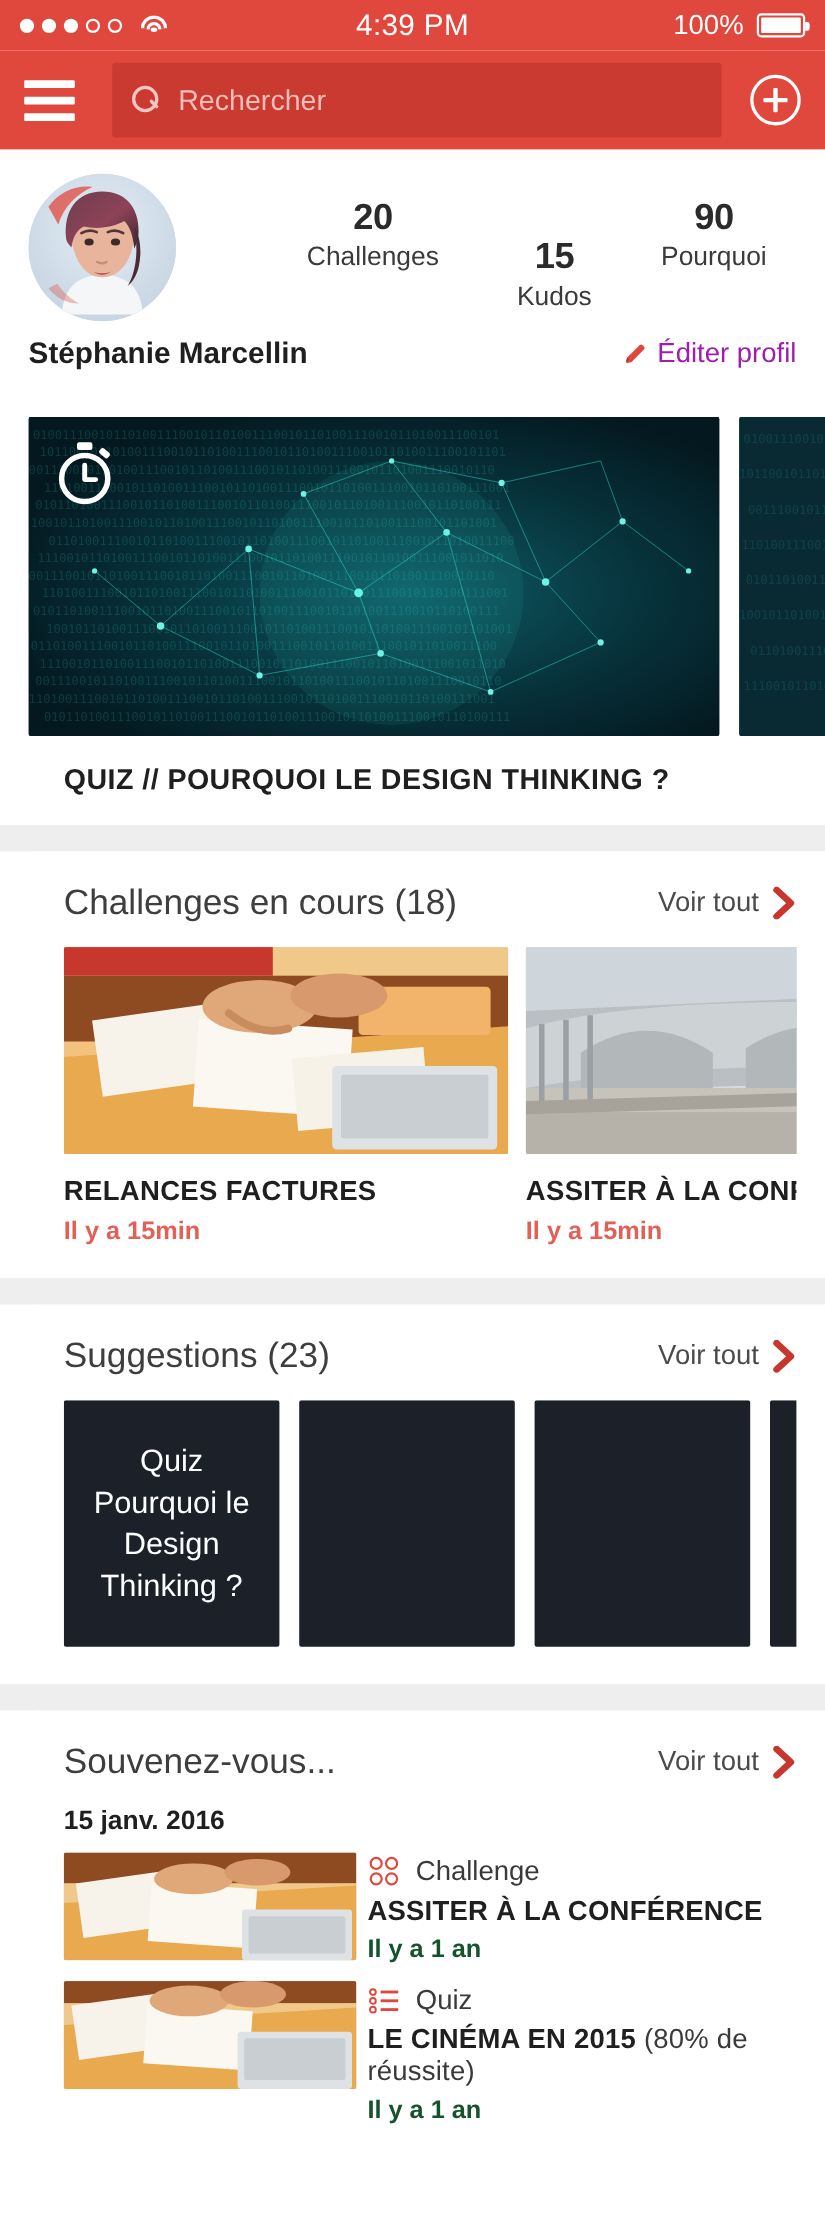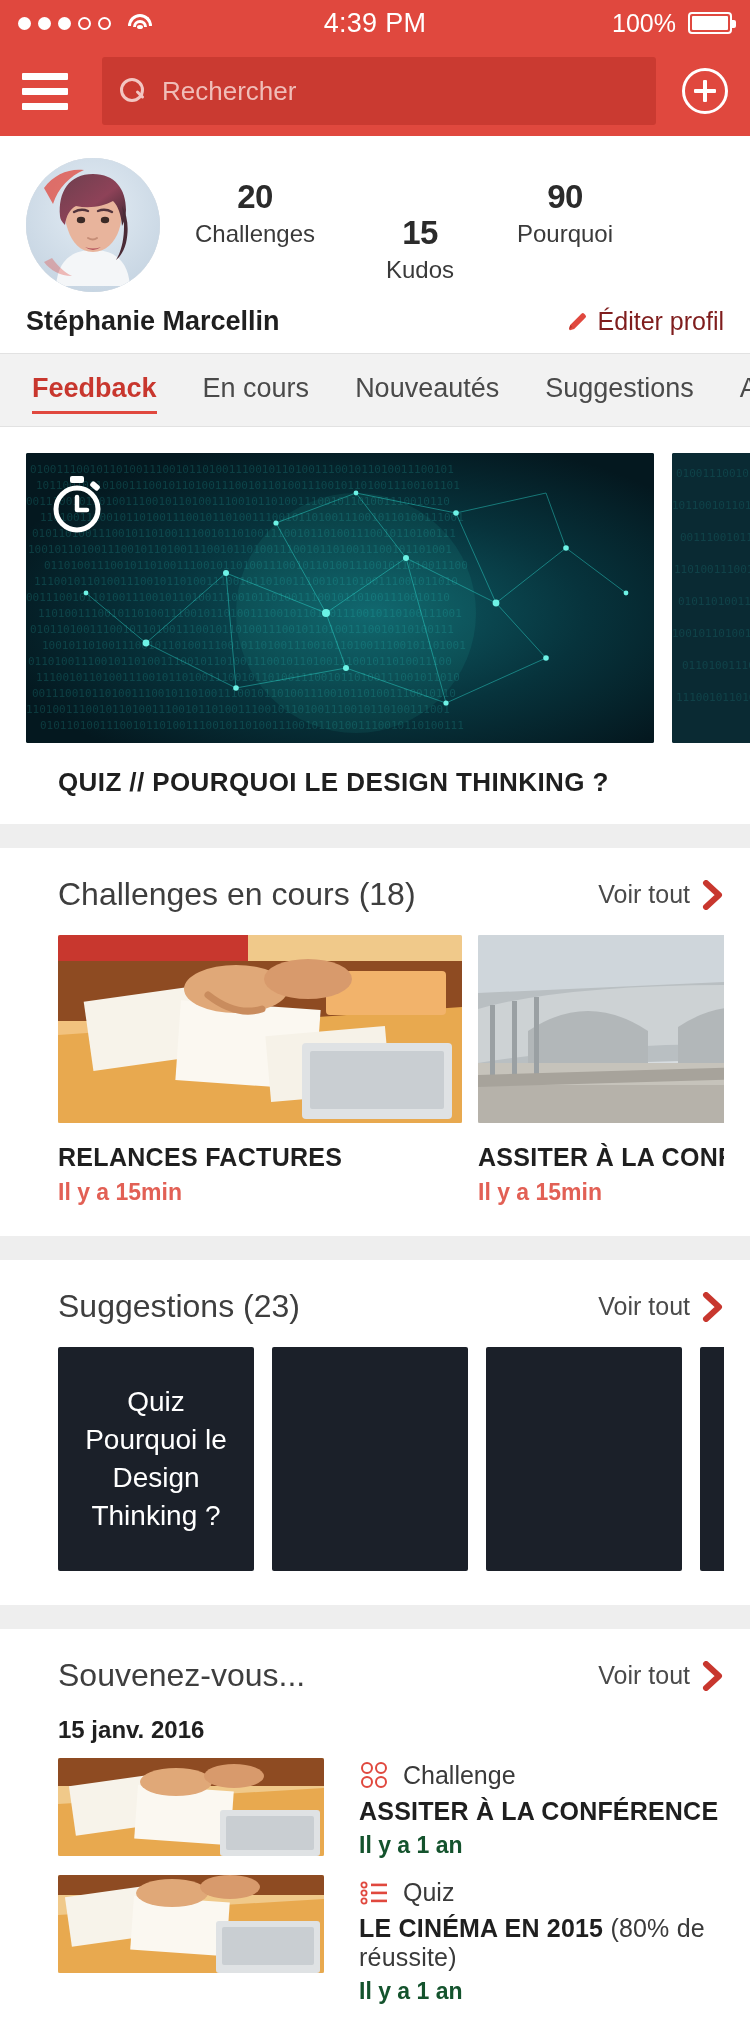--- a/index.html
+++ b/index.html
@@ -57,30 +57,30 @@
   .plus-btn::after  { height:22px; width:3.5px; top:9px; left:18px; }
 
   
   .profile { background:#fff; padding:22px 26px 0 26px; position:relative; }
   .profile-top { display:flex; align-items:flex-start; }
   .avatar {
     width:134px; height:134px; border-radius:50%; overflow:hidden; flex:0 0 auto;
     background:#ccd8e4; position:relative; box-shadow:0 0 0 1px #e6e6e6 inset;
   }
   .avatar svg { display:block; width:100%; height:100%; }
-  .stats { flex:1; display:flex; gap:0; padding-top:22px; }
+  .stats { flex:1; display:flex; justify-content:flex-end; gap:0; padding-top:22px; }
   .stat { text-align:center; min-width:100px; }
   .stat-num { font-size:33px; font-weight:bold; color:#2b2b2b; line-height:1.05; letter-spacing:-.5px; }
   .stat-label { font-size:24px; color:#3a3a3a; margin-top:5px; }
   .stat.challenges { min-width:190px; }
   .stat.kudos { min-width:140px;margin-top:36px; }
   .stat.feedbacks { min-width:150px; }
   .profile-bottom { display:flex; align-items:center; justify-content:space-between; margin-top:14px; padding-bottom:16px; }
   .username { font-size:27px; font-weight:bold; color:#1f1f1f; }
-  .edit-profile { display:flex; align-items:center; gap:8px; color:#7f1d1d; font-size:25px; cursor:pointer; }
+  .edit-profile { display:flex; align-items:center; gap:8px; color:#a21caf; font-size:25px; cursor:pointer; }
   .pencil { width:24px; height:24px; flex:0 0 auto; }
 
   
   .tabs {
     display:flex; align-items:center; background:#f2f2f2;
     border-top:1px solid #e2e2e2; border-bottom:1px solid #e2e2e2;
     height:74px; padding:0 32px; gap:46px; overflow:hidden; white-space:nowrap;
   }
   .tab { font-size:27px; color:#4a4a4a; position:relative; padding:6px 0 10px; cursor:pointer; flex:0 0 auto; }
   .tab.active { color:#c8372e; font-weight:bold; }
@@ -120,21 +120,21 @@
   .cards-pad { padding-bottom:30px; }
 
   
   .sugg-row { display:flex; gap:18px; overflow:hidden; padding-bottom:34px; }
   .sugg { flex:0 0 auto; width:196px; height:224px; background:#1b2029; border-radius:2px;
           display:flex; align-items:center; justify-content:center; padding:14px; }
   .sugg-text { color:#fff; font-size:28px; line-height:1.35; text-align:center; }
 
   
   .memo-date { font-size:24px; font-weight:bold; color:#1f1f1f; padding-bottom:14px; }
-  .memo-item { display:flex; gap:35px; align-items:flex-start; padding-bottom:16px; }
+  .memo-item { display:flex; gap:10px; align-items:flex-start; padding-bottom:16px; }
   .memo-thumb { width:266px; height:98px; border-radius:2px; overflow:hidden; flex:0 0 auto; background:#cdbfae; }
   .memo-body { padding-top:2px; }
   .memo-kind { display:flex; align-items:center; gap:14px; }
   .memo-kind-label { font-size:25px; color:#3a3a3a; }
   .ico-challenge { width:30px; height:30px; flex:0 0 auto; }
   .ico-quiz { width:30px; height:30px; flex:0 0 auto; }
   .memo-title { font-size:25px; font-weight:bold; color:#1f1f1f; margin-top:7px; letter-spacing:.2px; }
   .memo-title .pct { font-weight:400; color:#3a3a3a; }
   .memo-ago { font-size:23px; font-weight:bold; color:#14532d; margin-top:6px; }
 </style>
@@ -228,27 +228,20 @@
       <div class="edit-profile">
         <svg class="pencil" viewBox="0 0 24 24" aria-hidden="true">
           <path d="M3 19.2 4.2 15 15.4 3.8a2 2 0 0 1 2.8 0l1.2 1.2a2 2 0 0 1 0 2.8L8.2 19 4 20.2z" fill="#e0483e"></path>
           <path d="M3 19.2 4.2 15l2.1 2.1z" fill="#b5352c"></path>
         </svg>
         <span>Éditer profil</span>
       </div>
     </div>
   </div>
 
-  <div class="tabs">
-    <div class="tab active">Feedback</div>
-    <div class="tab">En cours</div>
-    <div class="tab">Nouveautés</div>
-    <div class="tab">Suggestions</div>
-    <div class="tab">A</div>
-  </div>
 
   <div class="hero-wrap">
     <div class="hero-card">
       <div class="hero-img">
         <svg viewBox="0 0 628 290" preserveAspectRatio="none" style="position:absolute;inset:0;width:100%;height:100%" aria-hidden="true">
           <defs>
             <radialGradient id="netg" cx="55%" cy="55%" r="62%">
               <stop offset="0%" stop-color="#0e5d66"></stop>
                 <stop offset="55%" stop-color="#07333c"></stop>
                 <stop offset="100%" stop-color="#04181f"></stop>

